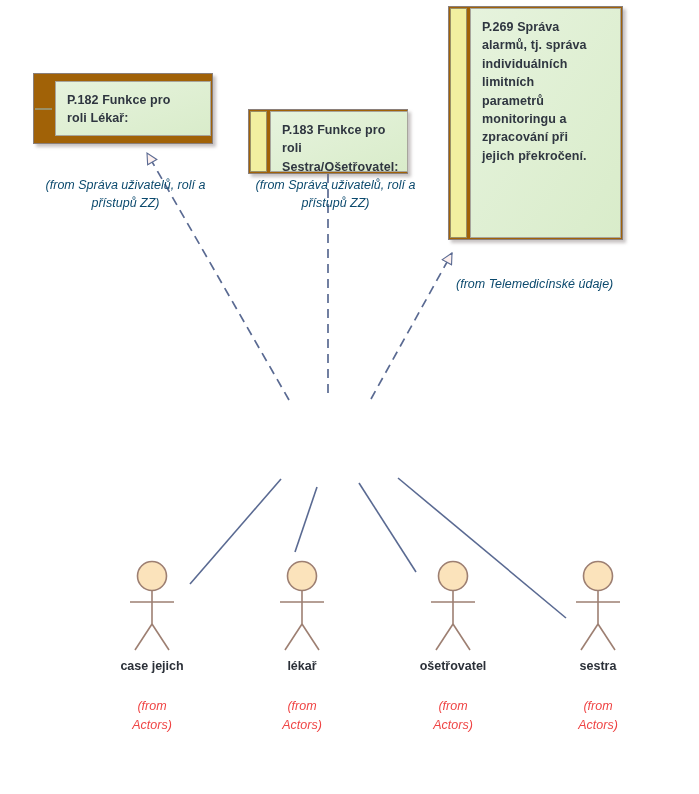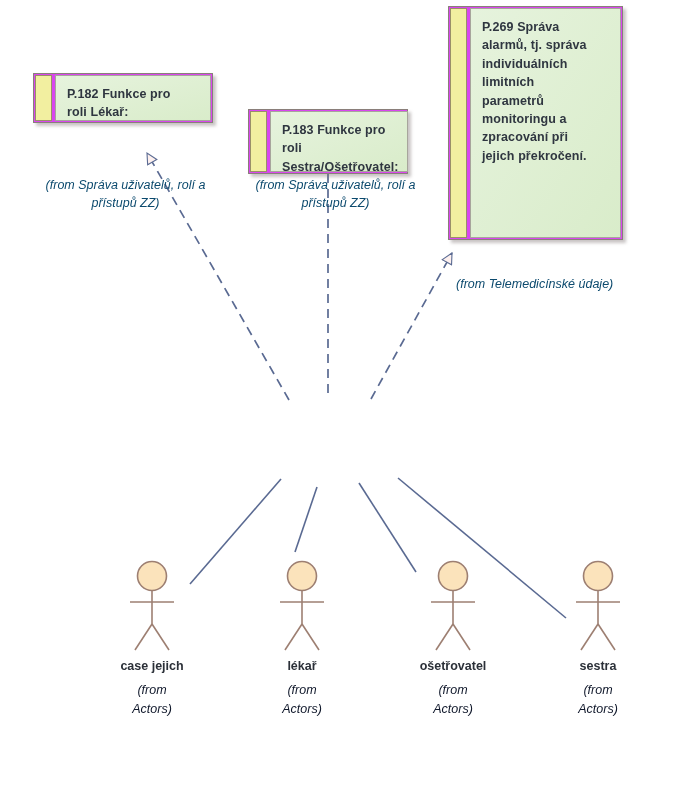--- a/index.html
+++ b/index.html
@@ -13,21 +13,21 @@
   #stage{position:absolute;left:0;top:0;width:699px;height:794px;}
 
   
   #wires{position:absolute;left:0;top:0;width:699px;height:794px;pointer-events:none;}
 
   
   .note{
     position:absolute;
     box-sizing:border-box;
     border:1px solid #8a7f7a;
-    background:#d946ef;
+    background:#a16207;
     box-shadow:3px 3px 3px rgba(120,110,110,.40);
     display:flex;
     padding:1px;
   }
   .note-band{
     width:17px;
     background:#f2efa0;
     border:1px solid #9a9068;
     box-sizing:border-box;
     flex:0 0 auto;
@@ -91,23 +91,23 @@
   .actor-name{
     font-size:12.5px;
     font-weight:bold;
     color:#2b3038;
     margin-top:1px;
     white-space:nowrap;
   }
   .actor-from{
     font-size:12.5px;
     font-style:italic;
-    color:#0f172a;
+    color:#ef4444;
     line-height:1.5;
-    margin-top:8px;
+    margin-top:24px;
     white-space:pre-line;
   }
 </style>
 </head>
 <body>
 
 <div id="stage">
 
   <svg id="wires" viewBox="0 0 699 794" width="699" height="794">
     <defs>
@@ -123,21 +123,21 @@
     </g>
 
     <g>
       <line x1="281" y1="479" x2="190" y2="584" stroke="#5a6a92" stroke-width="1.6"></line>
       <line x1="317" y1="487" x2="295" y2="552" stroke="#5a6a92" stroke-width="1.6"></line>
       <line x1="359" y1="483" x2="416" y2="572" stroke="#5a6a92" stroke-width="1.6"></line>
       <line x1="398" y1="478" x2="566" y2="618" stroke="#5a6a92" stroke-width="1.6"></line>
     </g>
   </svg>
 
-  <div class="note" style="left:33px;top:73px;width:180px;height:50px;">
+  <div class="note" style="left:33px;top:73px;width:180px;height:71px;align-items:center;">
     <div class="note-band"></div>
     <div class="note-body">
       <div class="note-text">P.182  Funkce pro
 roli Lékař:</div>
     </div>
   </div>
   <div class="fromcap" style="left:18px;top:148px;width:215px;">(from Správa uživatelů, rolí a
 přístupů ZZ)</div>
 
   <div class="note" style="left:248px;top:73px;width:160px;height:65px;margin-top:36px;">

